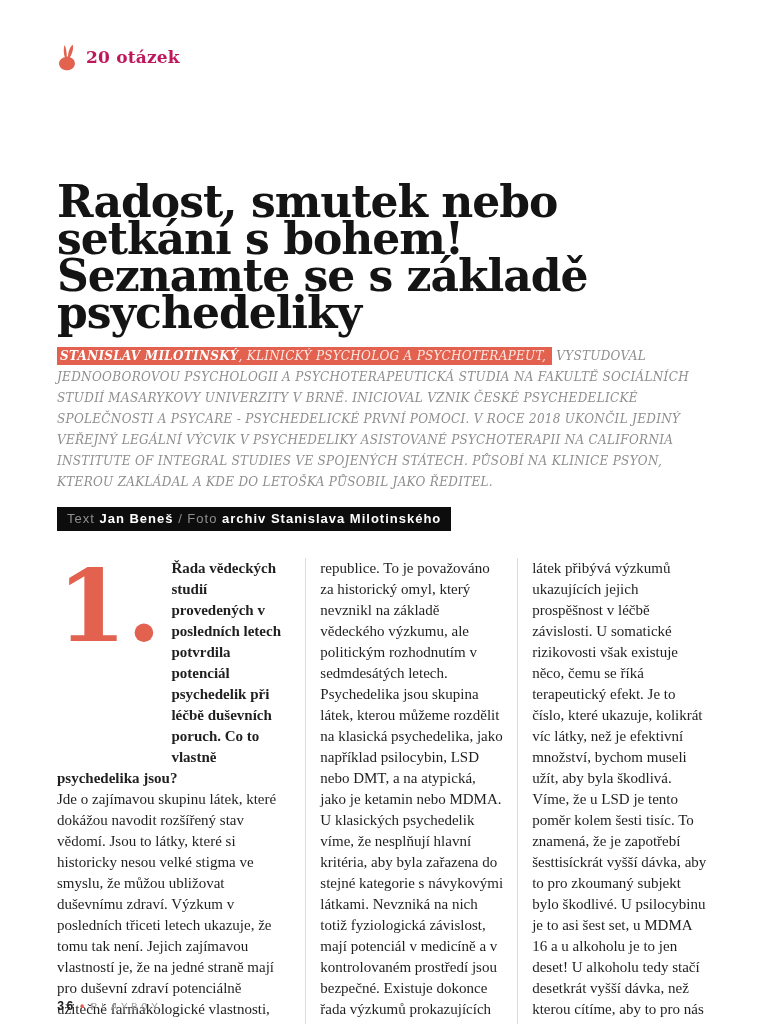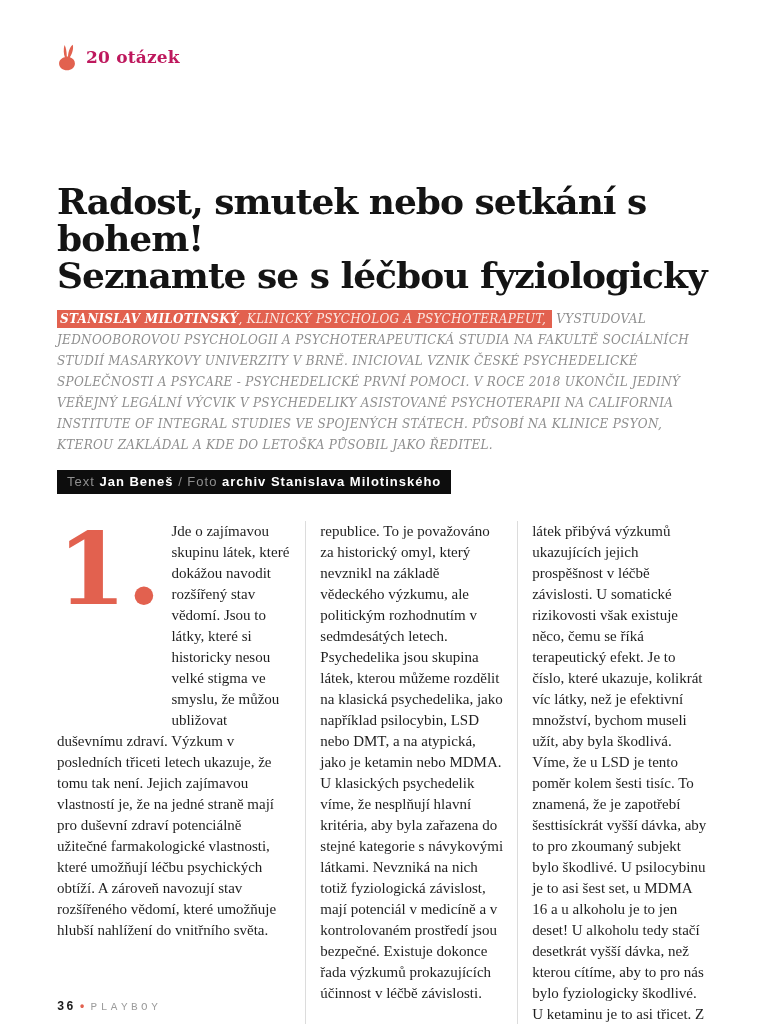--- a/index.html
+++ b/index.html
@@ -10,21 +10,21 @@
   }
   .page{position:absolute;inset:0;padding:43px 56px 0 57px;box-sizing:border-box;}
 
   
   .brand-row{display:flex;align-items:center;gap:9px;height:28px;}
   .bunny{width:20px;height:27px;display:block;}
   .brand-label{font-family:"DejaVu Serif",serif;font-weight:700;font-size:17px;color:#be185d;letter-spacing:.2px;}
 
   
   .headline{margin:112px 0 0;font-family:"DejaVu Serif",serif;font-weight:700;
-    font-size:36px;line-height:37px;color:#141414;letter-spacing:-1px;}
+    font-size:44px;line-height:37px;color:#141414;letter-spacing:-1px;}
 
   
   .intro{margin:15px 0 0;font-family:"DejaVu Serif",serif;font-style:italic;
     font-size:12px;line-height:21px;color:#8e8e8e;letter-spacing:.3px;}
   .intro .hl{background:var(--accent);color:#fbe9e4;padding:2px 6px 2px 3px;}
   .intro .hl b{color:#ffffff;font-weight:700;}
 
   
   .byline{display:inline-block;margin-top:14px;background:#0d0d0d;color:#8f8f8f;
     font-family:"Liberation Sans",sans-serif;font-size:13px;line-height:11px;
@@ -57,30 +57,31 @@
 <div class="page">
 
   <div class="brand-row">
     <svg class="bunny" viewBox="0 0 22 30" aria-hidden="true">
       <path fill="#e2614f" d="M8.2 1.2 C6.9 5.8 7.3 11.2 8.6 14.6 C5 15.3 2.2 18 2.2 21.6 C2.2 26.3 6.4 29.2 11 29.2 C15.6 29.2 19.8 26.3 19.8 21.6 C19.8 18.3 17.5 15.7 14.2 14.8 C16.6 11 18.6 5.4 17.4 0.8 C14.6 2.6 12.6 7.8 12.1 13.9 C11.7 13.85 11.2 13.85 10.8 13.9 C10.6 8.4 9.9 3.6 8.2 1.2 Z"></path>
     </svg>
     <span class="brand-label">20 otázek</span>
   </div>
 
   <h1 class="headline"><span>Radost, smutek nebo setkání s bohem!</span><br>
-    <span>Seznamte se s léčbou fyziologicky</span></h1>
+    <span>Seznamte se s základě psychedeliky</span></h1>
 
   <p class="intro"><span class="hl"><b>STANISLAV MILOTINSKÝ</b><span>, KLINICKÝ PSYCHOLOG A PSYCHOTERAPEUT,</span></span><span> VYSTUDOVAL JEDNOOBOROVOU PSYCHOLOGII A PSYCHOTERAPEUTICKÁ STUDIA NA FAKULTĚ SOCIÁLNÍCH STUDIÍ MASARYKOVY UNIVERZITY V BRNĚ. INICIOVAL VZNIK ČESKÉ PSYCHEDELICKÉ SPOLEČNOSTI A PSYCARE - PSYCHEDELICKÉ PRVNÍ POMOCI. V ROCE 2018 UKONČIL JEDINÝ VEŘEJNÝ LEGÁLNÍ VÝCVIK V PSYCHEDELIKY ASISTOVANÉ PSYCHOTERAPII NA CALIFORNIA INSTITUTE OF INTEGRAL STUDIES VE SPOJENÝCH STÁTECH. PŮSOBÍ NA KLINICE PSYON, KTEROU ZAKLÁDAL A KDE DO LETOŠKA PŮSOBIL JAKO ŘEDITEL.</span></p>
 
   <div class="byline"><span>Text</span> <b>Jan Beneš</b> <span>/ Foto</span> <b>archiv Stanislava Milotinského</b></div>
 
   <div class="cols">
       <div class="col">
         <div class="block qa">
           <span class="num num-big">1.</span>
+          <div class="q">Řada vědeckých studií provedených v posledních letech potvrdila potenciál psychedelik při léčbě duševních poruch. Co to vlastně psychedelika jsou?</div>
           <div class="a">Jde o zajímavou skupinu látek, které dokážou navodit rozšířený stav vědomí. Jsou to látky, které si historicky nesou velké stigma ve smyslu, že můžou ubližovat duševnímu zdraví. Výzkum v posledních třiceti letech ukazuje, že tomu tak není. Jejich zajímavou vlastností je, že na jedné straně mají pro duševní zdraví potenciálně užitečné farmakologické vlastnosti, které umožňují léčbu psychických obtíží. A zároveň navozují stav rozšířeného vědomí, které umožňuje hlubší nahlížení do vnitřního světa.</div>
         </div>
       </div>
       <div class="col">
         <div class="block">
           <div class="a">republice. To je považováno za historický omyl, který nevznikl na základě vědeckého výzkumu, ale politickým rozhodnutím v sedmdesátých letech. Psychedelika jsou skupina látek, kterou můžeme rozdělit na klasická psychedelika, jako například psilocybin, LSD nebo DMT, a na atypická, jako je ketamin nebo MDMA. U klasických psychedelik víme, že nesplňují hlavní kritéria, aby byla zařazena do stejné kategorie s návykovými látkami. Nevzniká na nich totiž fyziologická závislost, mají potenciál v medicíně a v kontrolovaném prostředí jsou bezpečné. Existuje dokonce řada výzkumů prokazujících účinnost v léčbě závislosti.</div>
         </div>
       </div>
       <div class="col">
         <div class="block">

